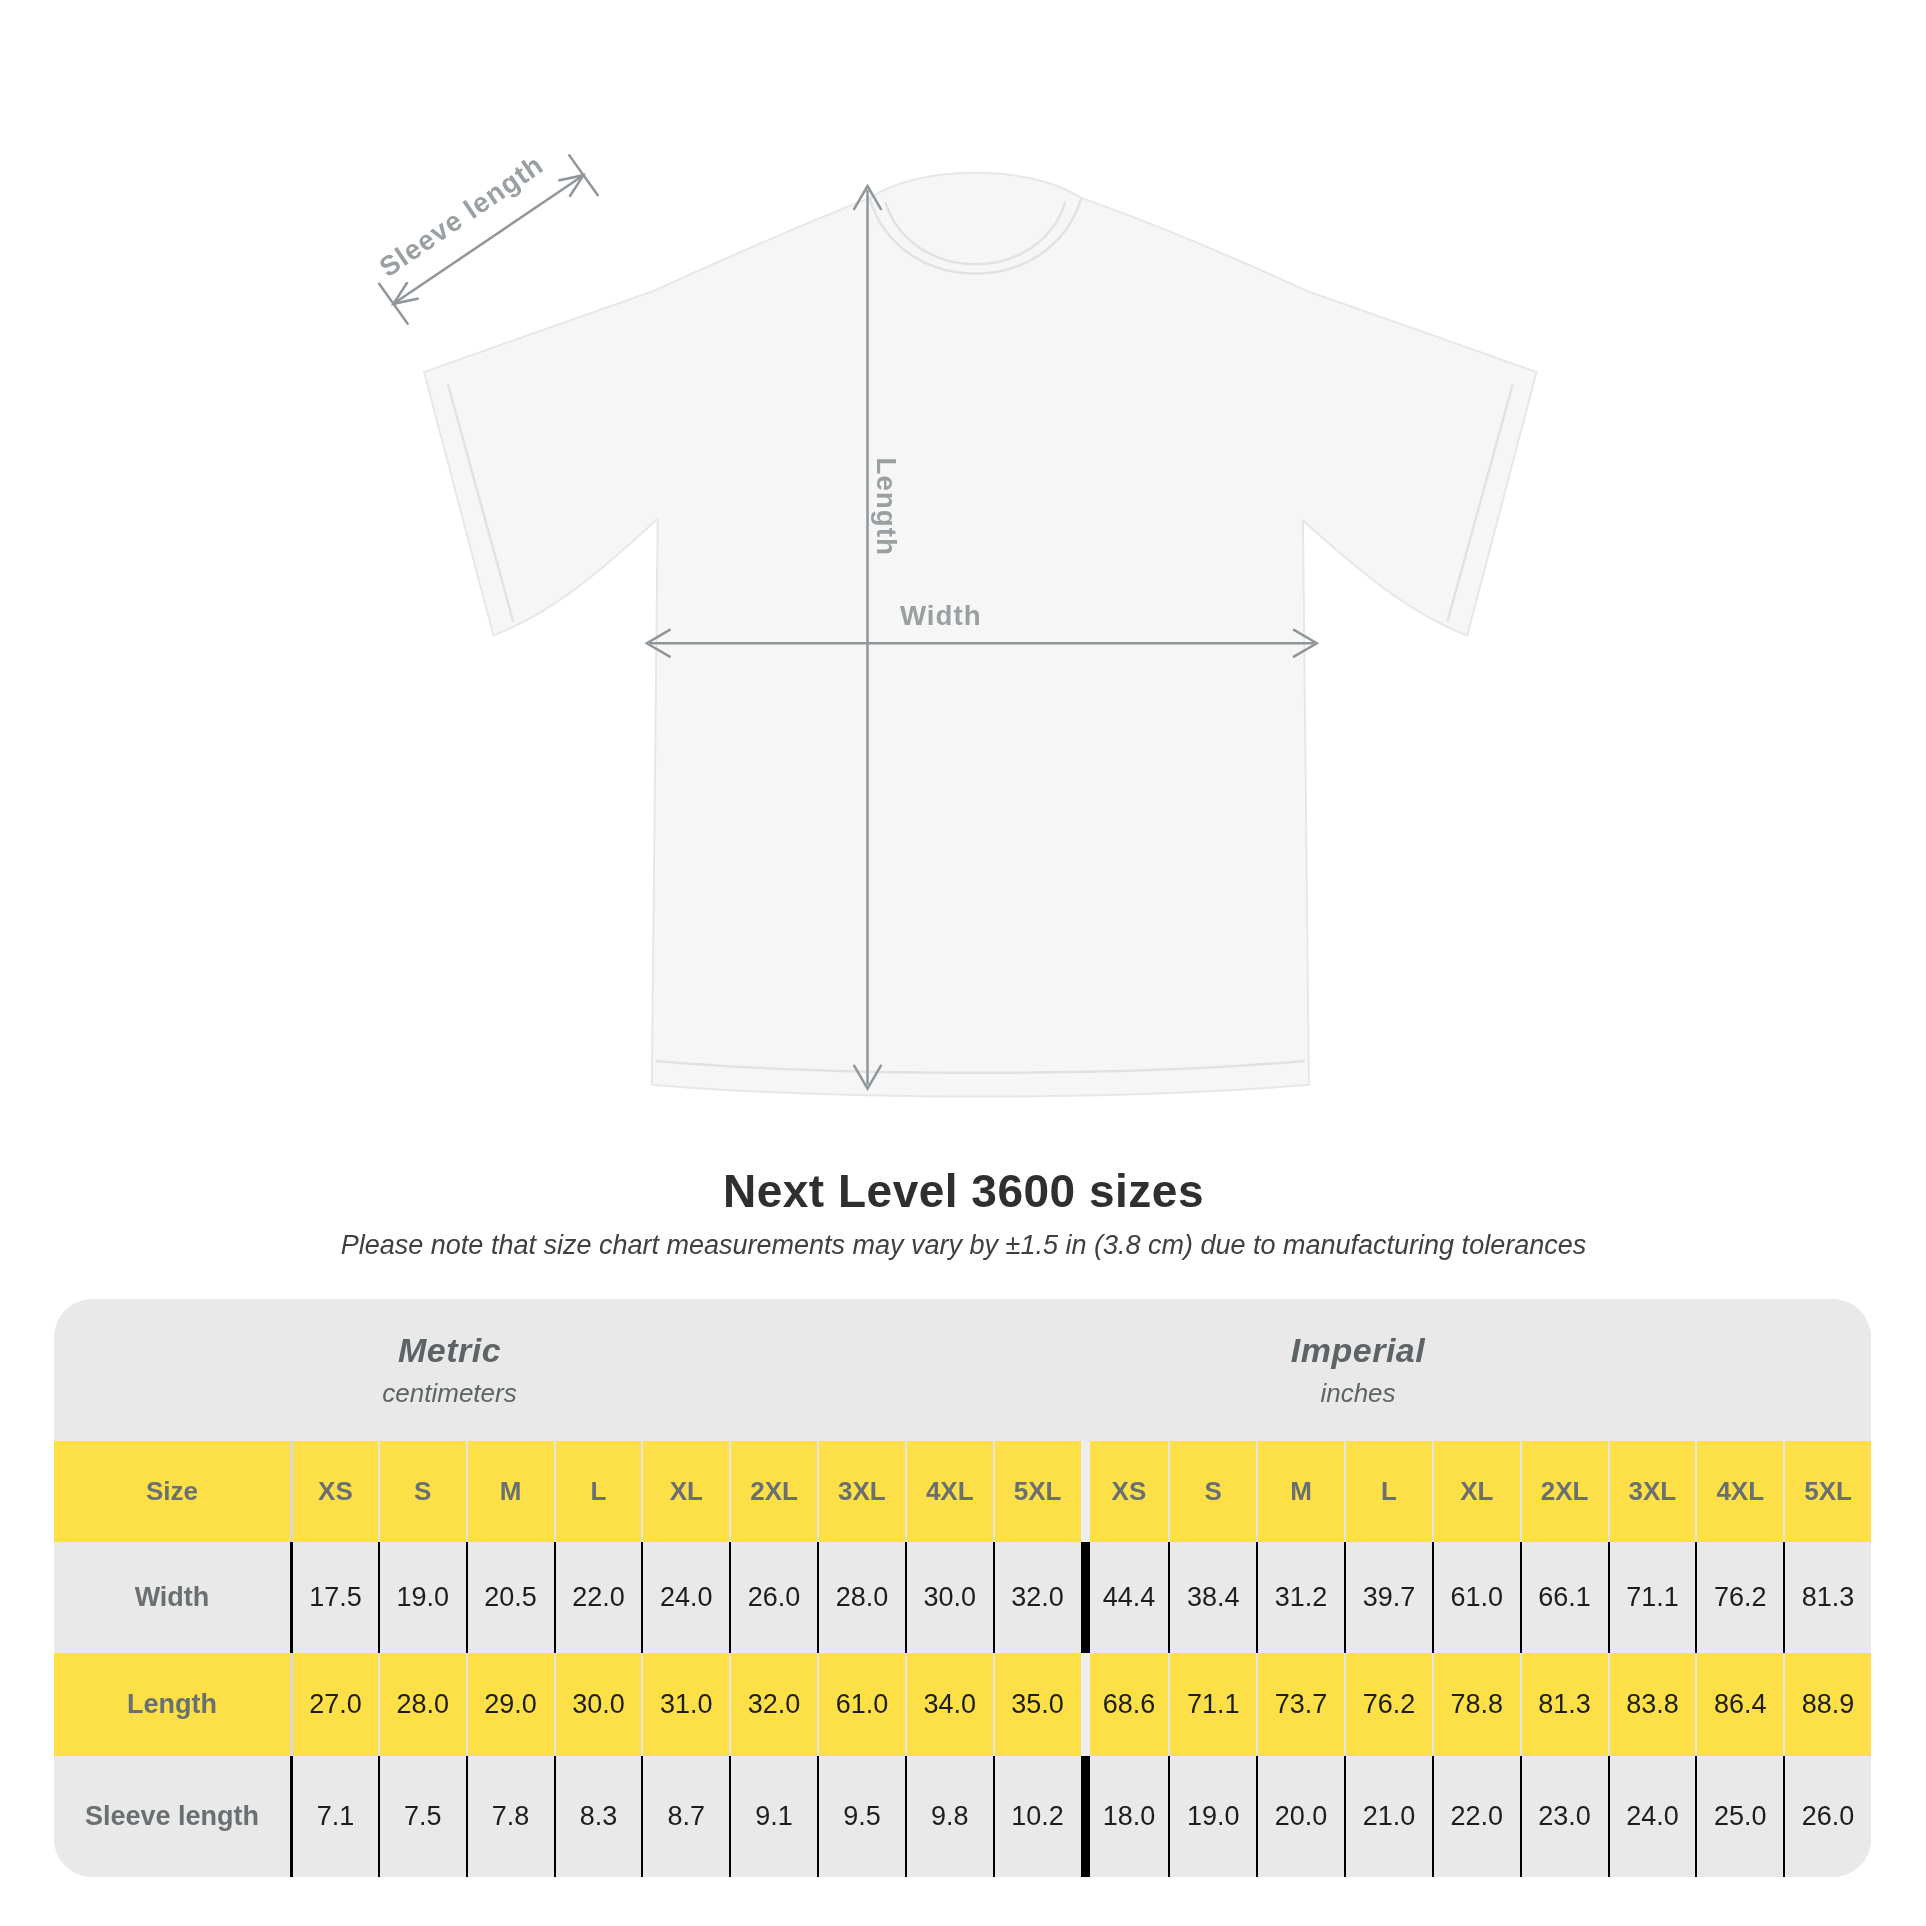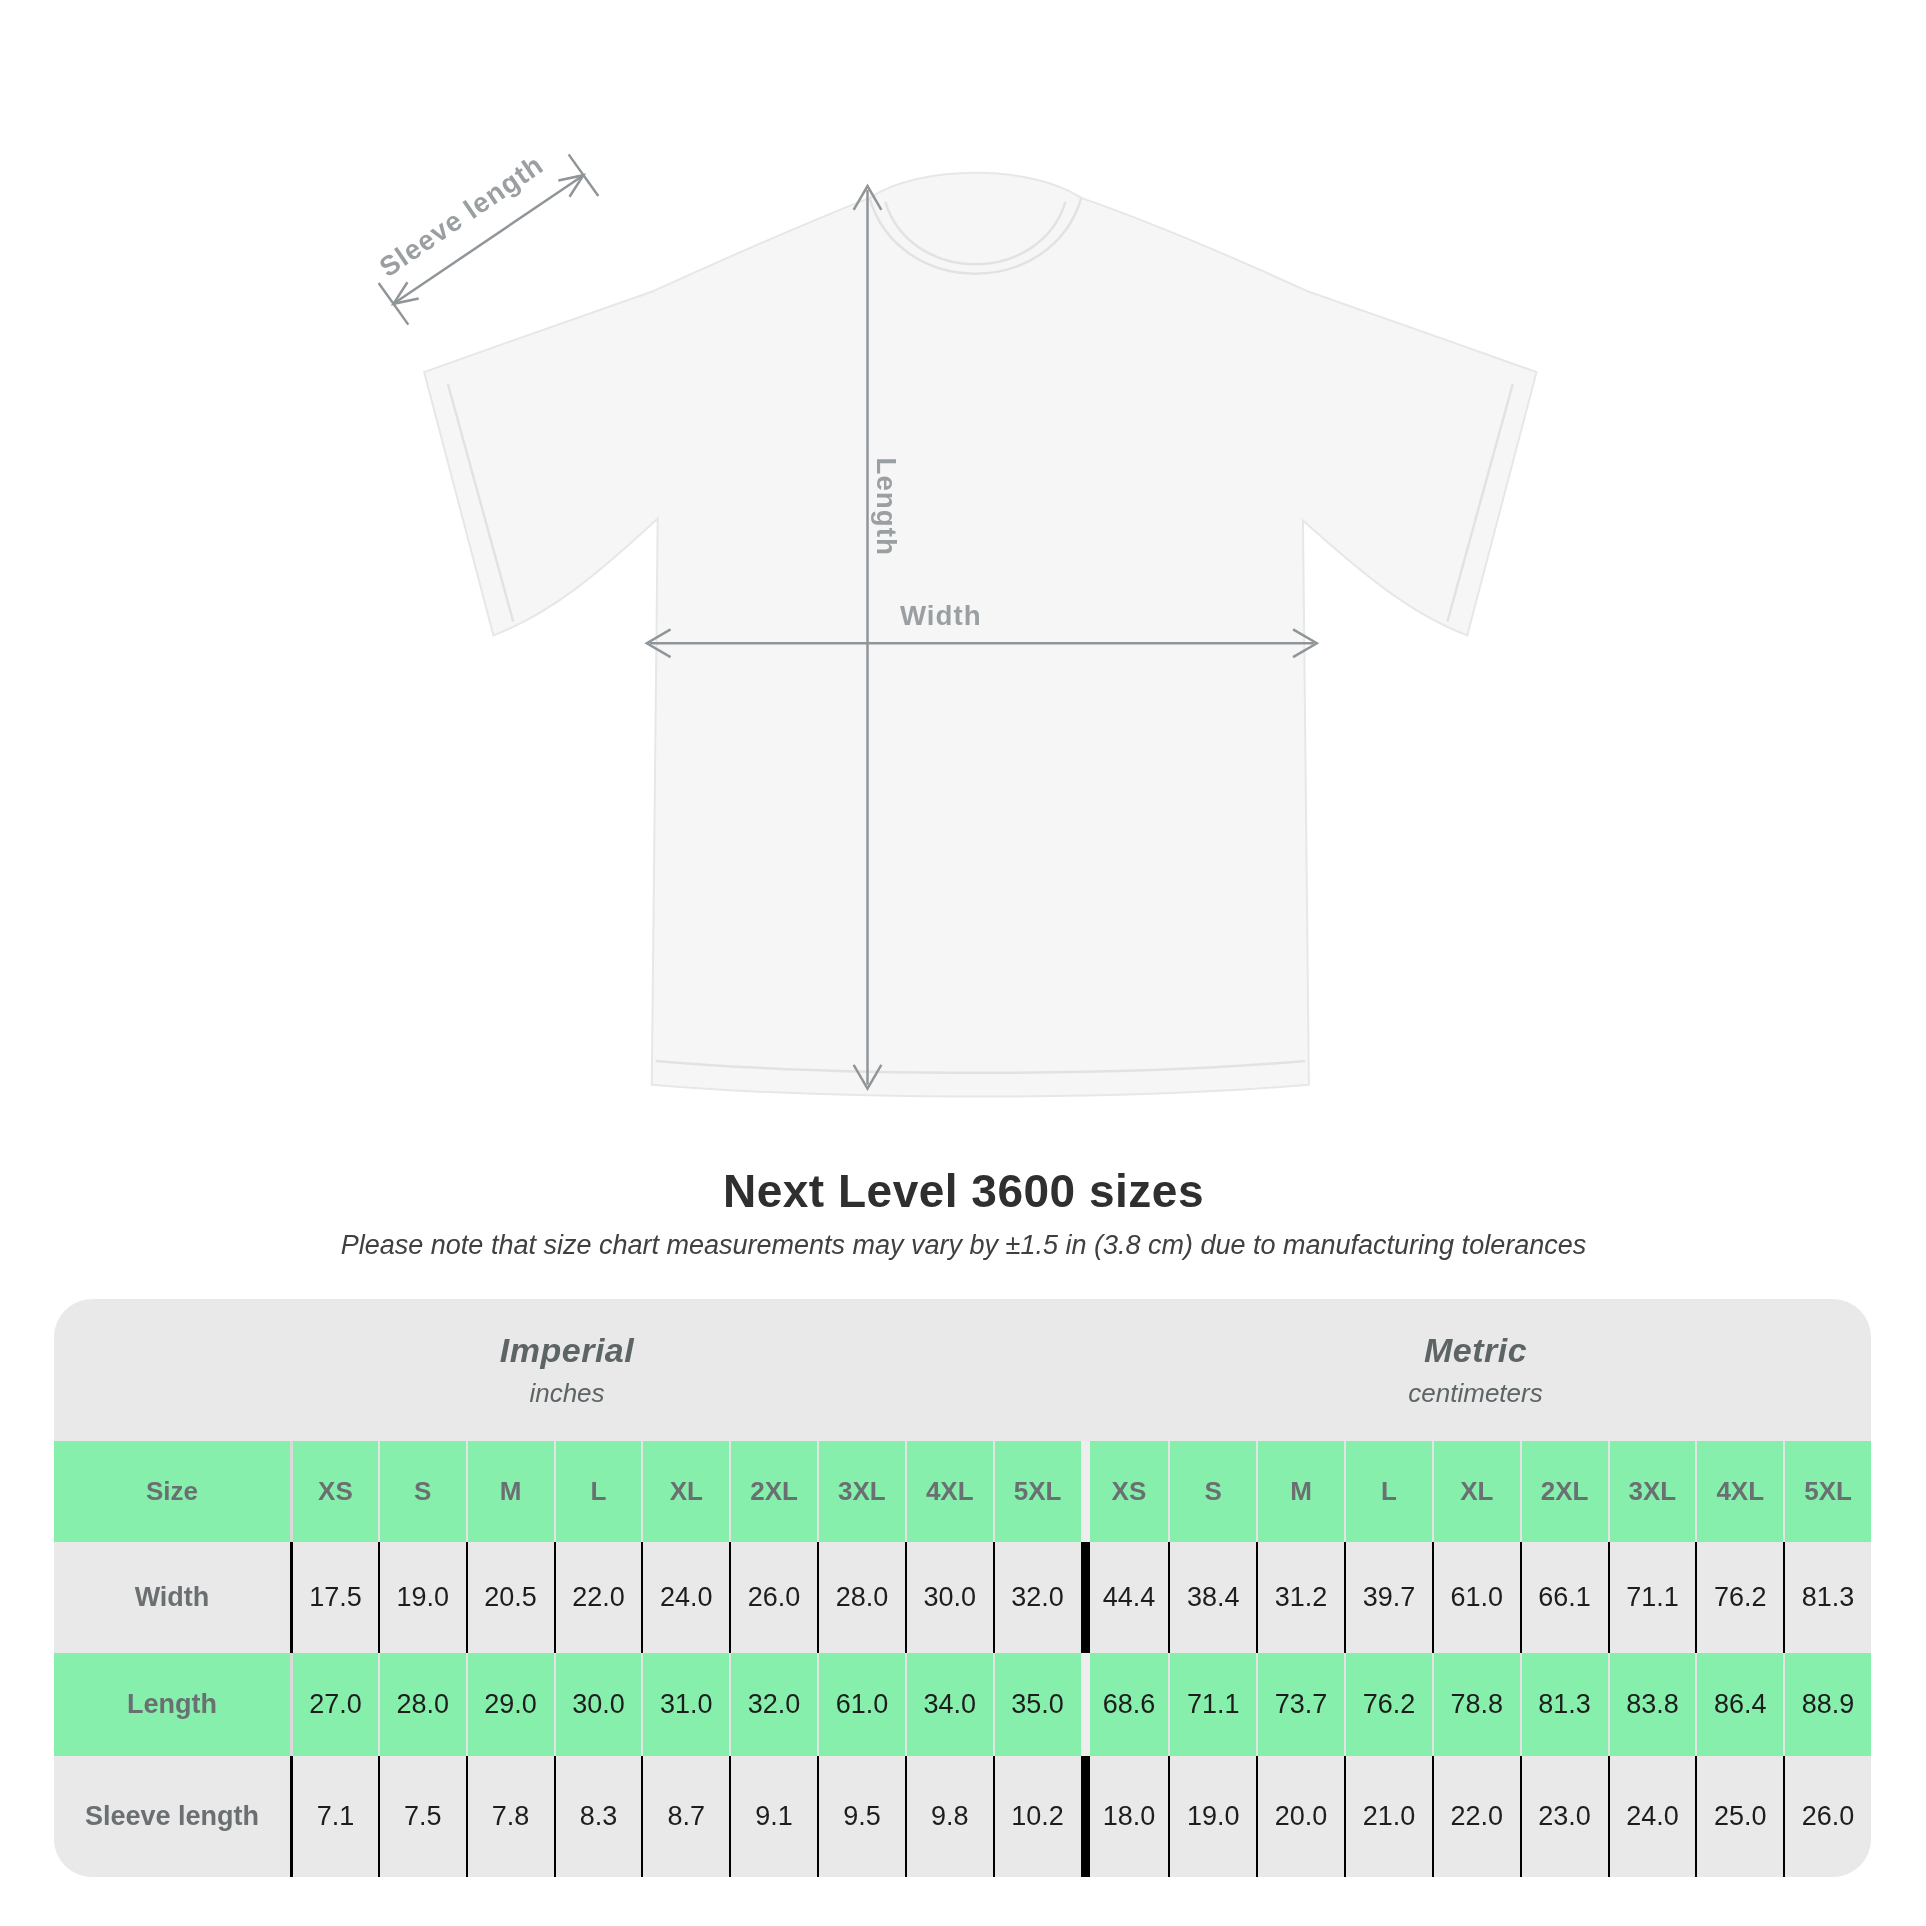--- a/index.html
+++ b/index.html
@@ -27,21 +27,21 @@
     background:#e9e9e9; border-radius:38px; overflow:hidden;
   }
   .unitRow { display:flex; height:142px; }
   .unitHalf { display:flex; flex-direction:column; align-items:center; justify-content:center; gap:8px; }
   .unitHalf.imperial { width:1026px; }
   .unitHalf.metric { width:791px; }
   .unitName { font-size:34px; font-weight:bold; font-style:italic; color:#5d6466; letter-spacing:0.5px; }
   .unitSub  { font-size:26px; font-style:italic; color:#5d6466; }
 
   .gridRow { display:grid; grid-template-columns:236px repeat(18, 1fr); }
-  .gridRow.plain  { background:#86efac; }
+  .gridRow.plain  { background:#fde047; }
   .gridRow.shaded { background:#e9e9e9; }
   .row-header { height:101px; }
   .row-width  { height:111px; }
   .row-length { height:103px; }
   .row-sleeve { height:121px; }
 
   .cell {
     display:flex; align-items:center; justify-content:center;
     font-size:27px; color:#1d1d1d;
   }
@@ -107,27 +107,27 @@
       <text class="dim-label" x="950" y="632" text-anchor="middle">Width</text>
     </g>
   </svg>
 
   <div class="pageTitle">Next Level 3600 sizes</div>
   <div class="pageNote">Please note that size chart measurements may vary by ±1.5 in (3.8 cm) due to manufacturing tolerances</div>
 
   <div class="sizeTable">
 
     <div class="unitRow">
+      <div class="unitHalf metric">
+        <div class="unitName">Metric</div>
+        <div class="unitSub">centimeters</div>
+      </div>
       <div class="unitHalf imperial">
         <div class="unitName">Imperial</div>
         <div class="unitSub">inches</div>
-      </div>
-      <div class="unitHalf metric">
-        <div class="unitName">Metric</div>
-        <div class="unitSub">centimeters</div>
       </div>
     </div>
 
     <div class="gridRow plain row-header">
       <div class="cell head rowlabel">Size</div>
       <div class="cell head first-data">XS</div>
       <div class="cell head">S</div>
       <div class="cell head">M</div>
       <div class="cell head">L</div>
       <div class="cell head">XL</div>

